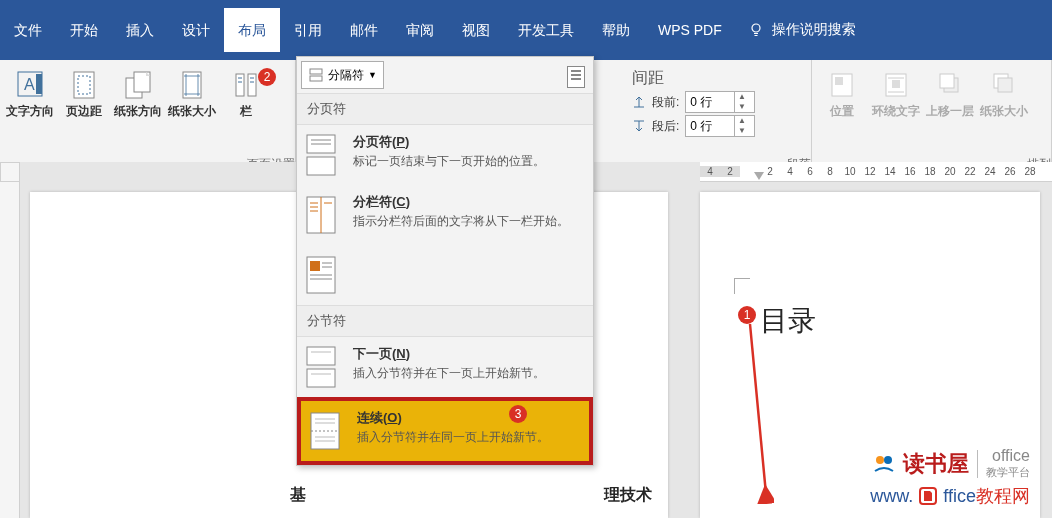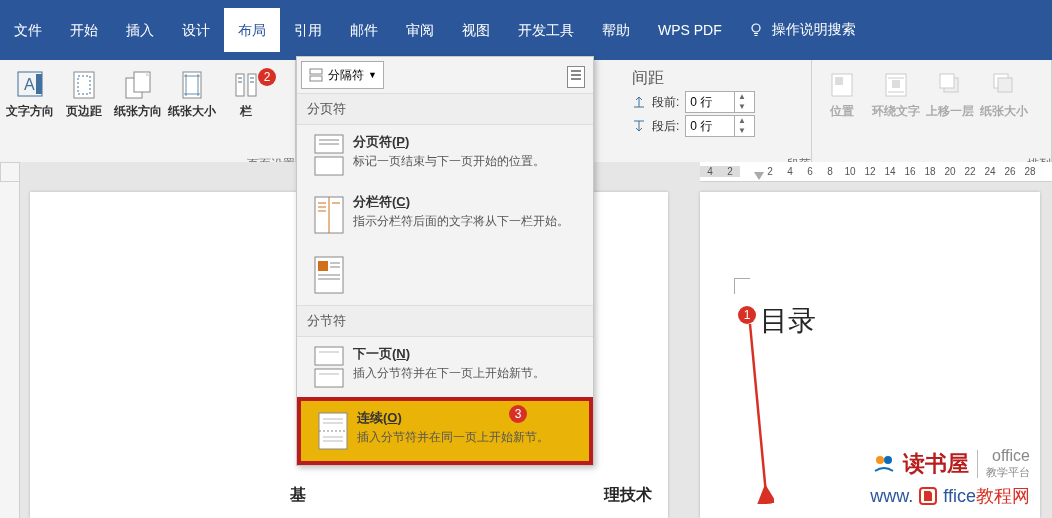--- a/index.html
+++ b/index.html
@@ -30,21 +30,21 @@
 .spin-row .lbl { font-size:12px; color:#333; }
 .spin { width:70px; height:22px; border:1px solid #adadad; background:#fff; display:flex; align-items:center; }
 .spin input { border:none; width:48px; font-size:12px; padding:0 4px; }
 .spin .arrows { width:14px; display:flex; flex-direction:column; }
 .spin .arrows div { height:10px; font-size:8px; text-align:center; line-height:9px; color:#666; border-left:1px solid #adadad; }
 
 
 .dropdown { position:absolute; top:56px; left:296px; width:298px; background:#f3f3f3; border:1px solid #c8c8c8; box-shadow:2px 2px 6px rgba(0,0,0,.25); z-index:20; }
 .dd-btn { height:28px; border:1px solid #adadad; background:#fff; display:inline-flex; align-items:center; padding:0 6px; font-size:12px; margin:4px; gap:4px; }
 .dd-head { background:#eee; padding:6px 10px; font-size:13px; color:#555; border-top:1px solid #ddd; border-bottom:1px solid #ddd; }
-.dd-item { display:flex; padding:8px 12px; gap:4px; cursor:pointer; }
+.dd-item { display:flex; padding:8px 4px; gap:12px; cursor:pointer; }
 .dd-item.hl { border:4px solid #b91c1c; background:#eab308; position:relative; }
 .dd-ico { width:40px; height:44px; flex-shrink:0; }
 .dd-txt .ttl { font-size:13px; font-weight:bold; color:#333; }
 .dd-txt .ttl u { text-decoration:underline; }
 .dd-txt .dsc { font-size:12px; color:#555; line-height:16px; margin-top:2px; }
 .badge3 { position:absolute; top:4px; right:62px; width:18px; height:18px; border-radius:50%; background:#d93025; color:#fff; font-size:12px; line-height:18px; text-align:center; }
 
 
 .work { position:absolute; top:162px; left:0; right:0; bottom:0; background:#e6e6e6; }
 .ruler-corner { position:absolute; top:0; left:0; width:20px; height:20px; background:#f5f5f5; border:1px solid #d0d0d0; }

